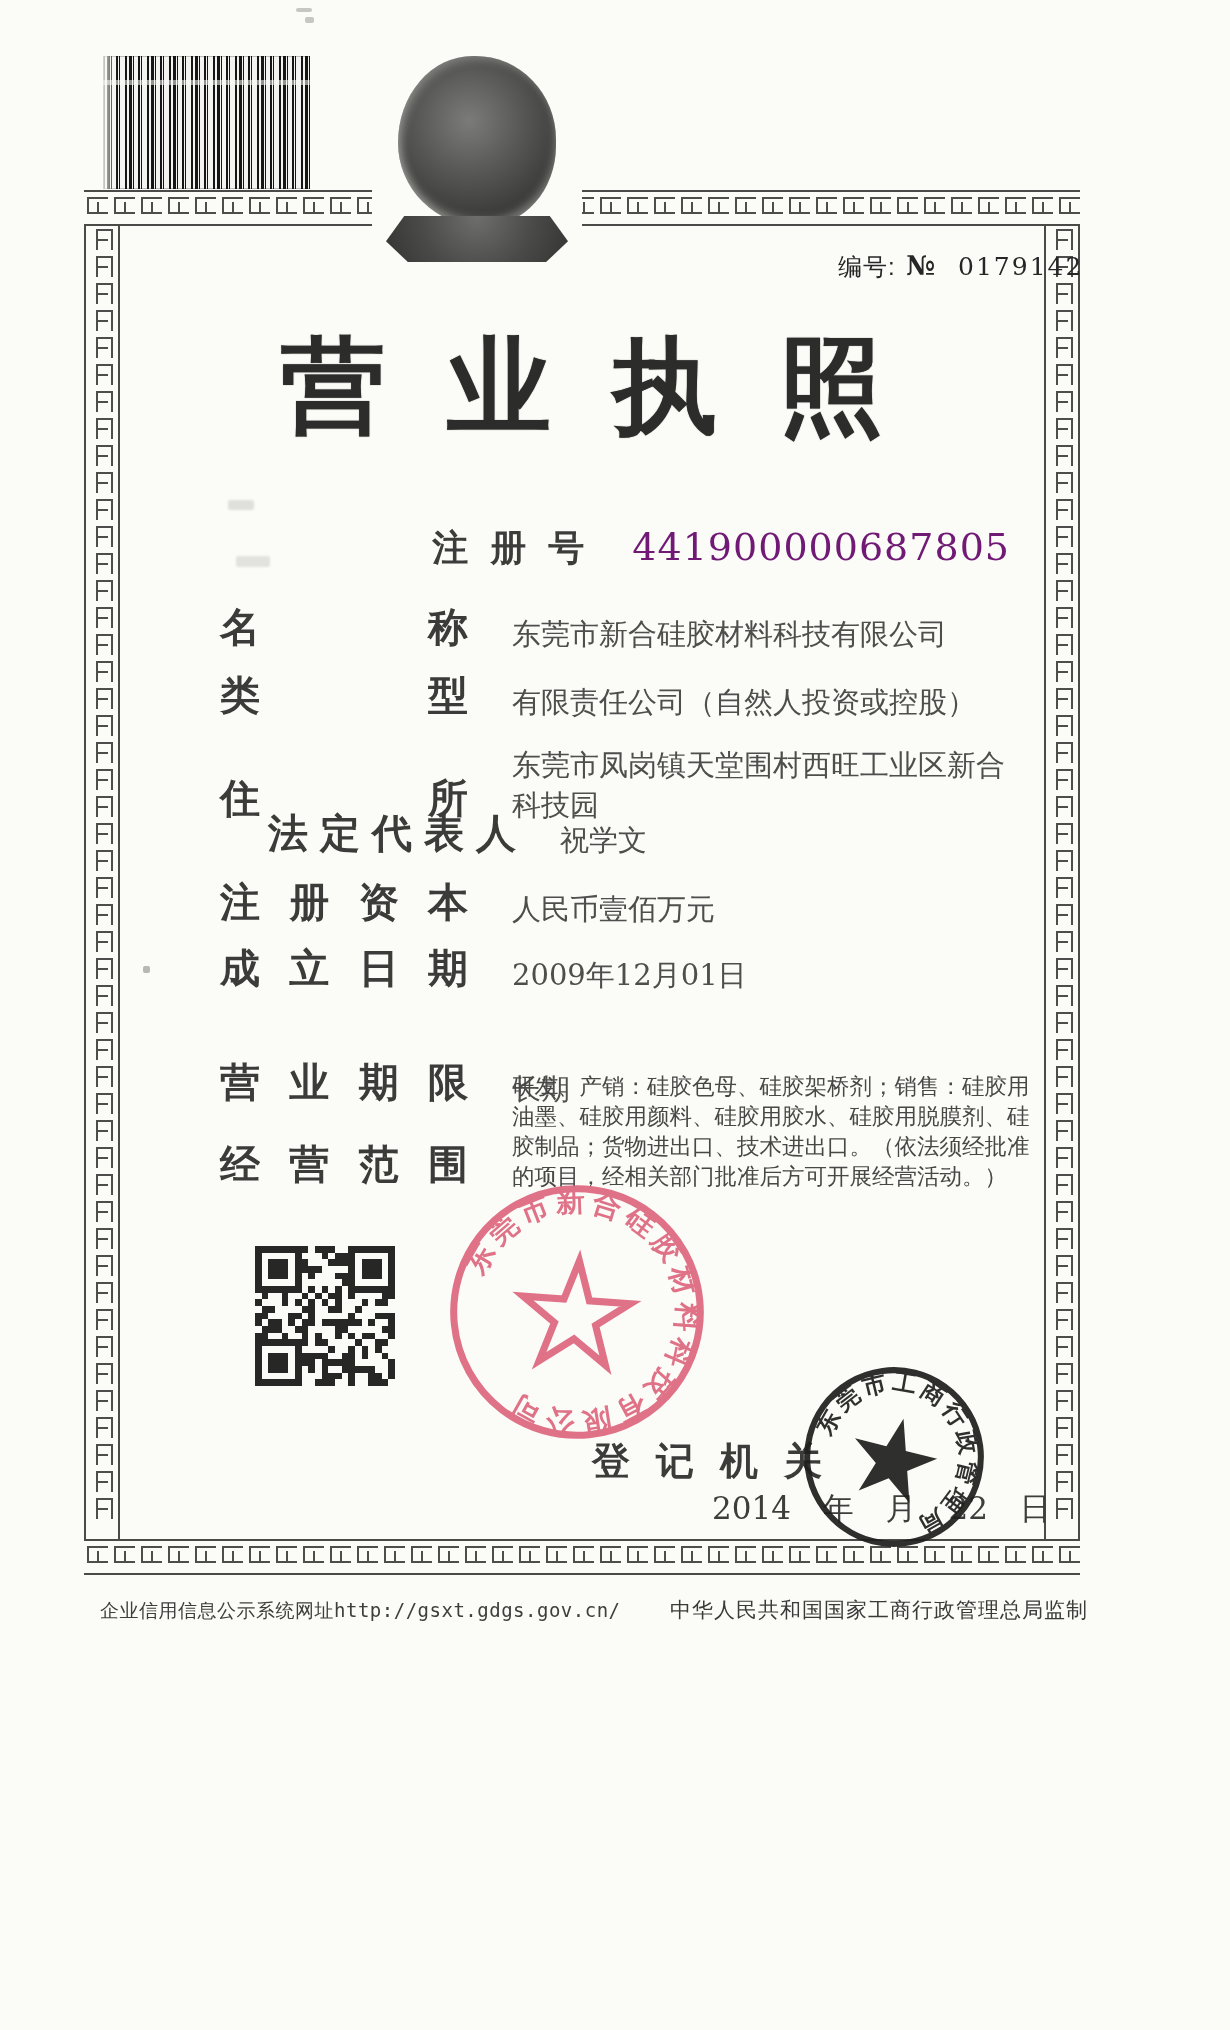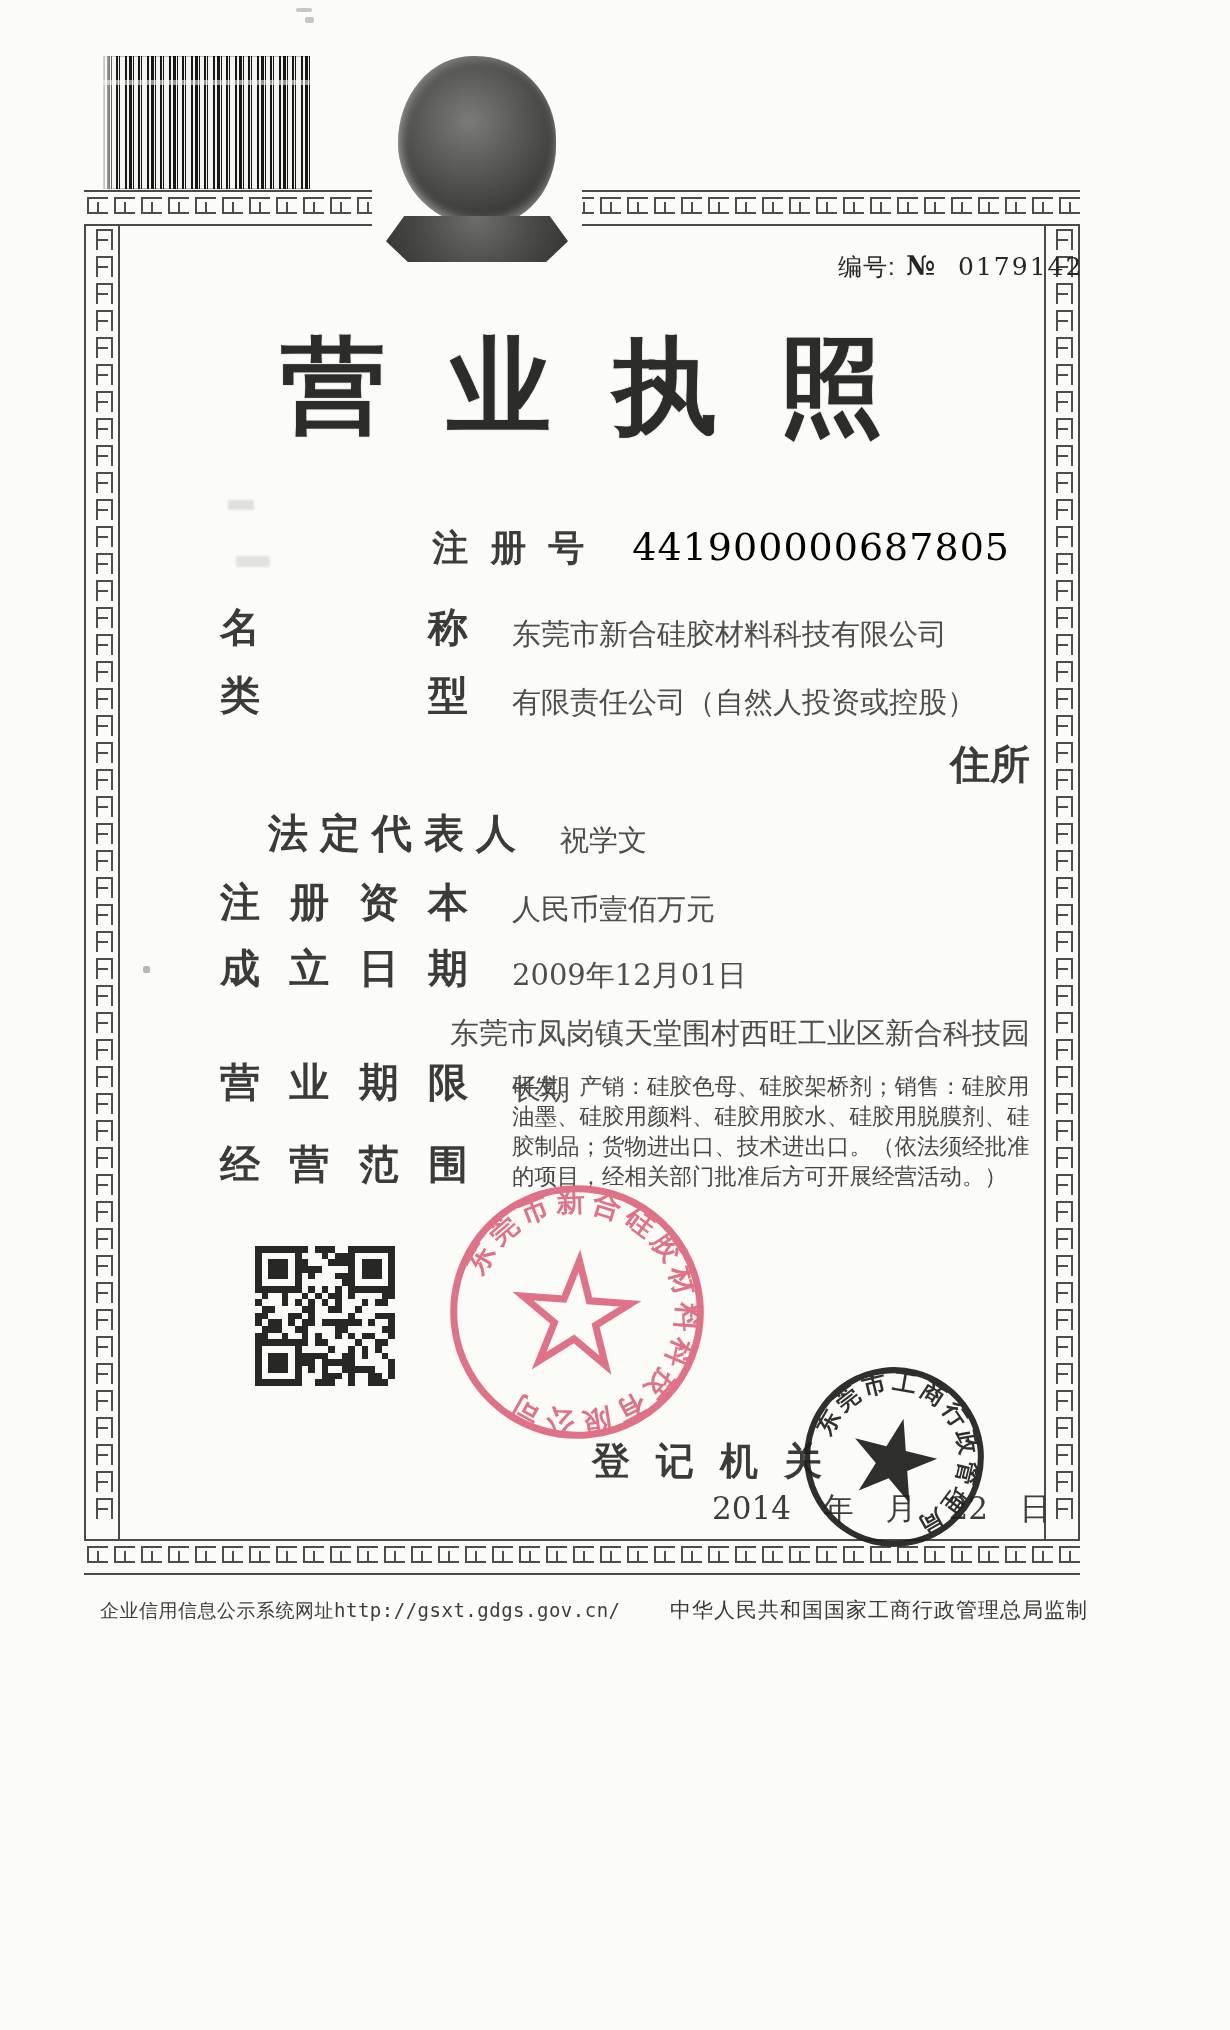--- a/index.html
+++ b/index.html
@@ -49,21 +49,21 @@
   .serial .numero{font-family:"DejaVu Serif",serif;font-weight:bold;font-size:27px;}
   .serial .num{font-family:"DejaVu Serif",serif;font-size:25px;letter-spacing:2px;margin-left:12px;}
 
   .title{position:absolute;left:84px;top:318px;width:996px;text-align:center;z-index:5;
          font-size:104px;font-weight:900;color:#2c2c2a;letter-spacing:62px;text-indent:62px;
          text-shadow:0 0 1px rgba(44,44,42,.8);}
 
   .regline{position:absolute;top:524px;left:0;width:1010px;display:flex;justify-content:flex-end;
            align-items:baseline;gap:26px;z-index:5;}
   .regline .lbl{font-size:36px;font-weight:600;color:#3c3c3a;letter-spacing:22px;font-family:"DejaVu Serif",serif;}
-  .regline .num{font-family:"DejaVu Serif",serif;font-size:38px;color:#000000;letter-spacing:1px;}
+  .regline .num{font-family:"DejaVu Serif",serif;font-size:38px;color:#701a75;letter-spacing:1px;}
 
   
   .row{position:absolute;left:220px;width:810px;display:flex;align-items:flex-end;z-index:5;gap:20px;}
   .row .lbl{flex:0 0 248px;font-size:40px;font-weight:600;color:#3b3b39;
             font-family:"DejaVu Serif",serif;text-align:justify;text-align-last:justify;}
   .row .val{margin-left:24px;padding-top:9px;font-size:29px;color:#4e4e4c;font-family:"DejaVu Serif",serif;}
   .row .val.small{font-size:22.5px;line-height:1.34;width:552px;padding-top:7px;color:#474745;}
 
   
   .qr{position:absolute;left:255px;top:1246px;width:140px;height:140px;z-index:5;
@@ -303,21 +303,21 @@
   </div>
 
   <div class="row" style="top:600px;">
     <span class="lbl">名称</span>
     <span class="val">东莞市新合硅胶材料科技有限公司</span>
   </div>
   <div class="row" style="top:668px;">
     <span class="lbl">类型</span>
     <span class="val">有限责任公司（自然人投资或控股）</span>
   </div>
-  <div class="row" style="top:737px;flex-direction:column;">
+  <div class="row" style="top:737px;">
     <span class="lbl">住所</span>
     <span class="val">东莞市凤岗镇天堂围村西旺工业区新合科技园</span>
   </div>
   <div class="row" style="top:806px;margin-left:48px;">
     <span class="lbl">法定代表人</span>
     <span class="val">祝学文</span>
   </div>
   <div class="row" style="top:875px;">
     <span class="lbl">注册资本</span>
     <span class="val">人民币壹佰万元</span>

